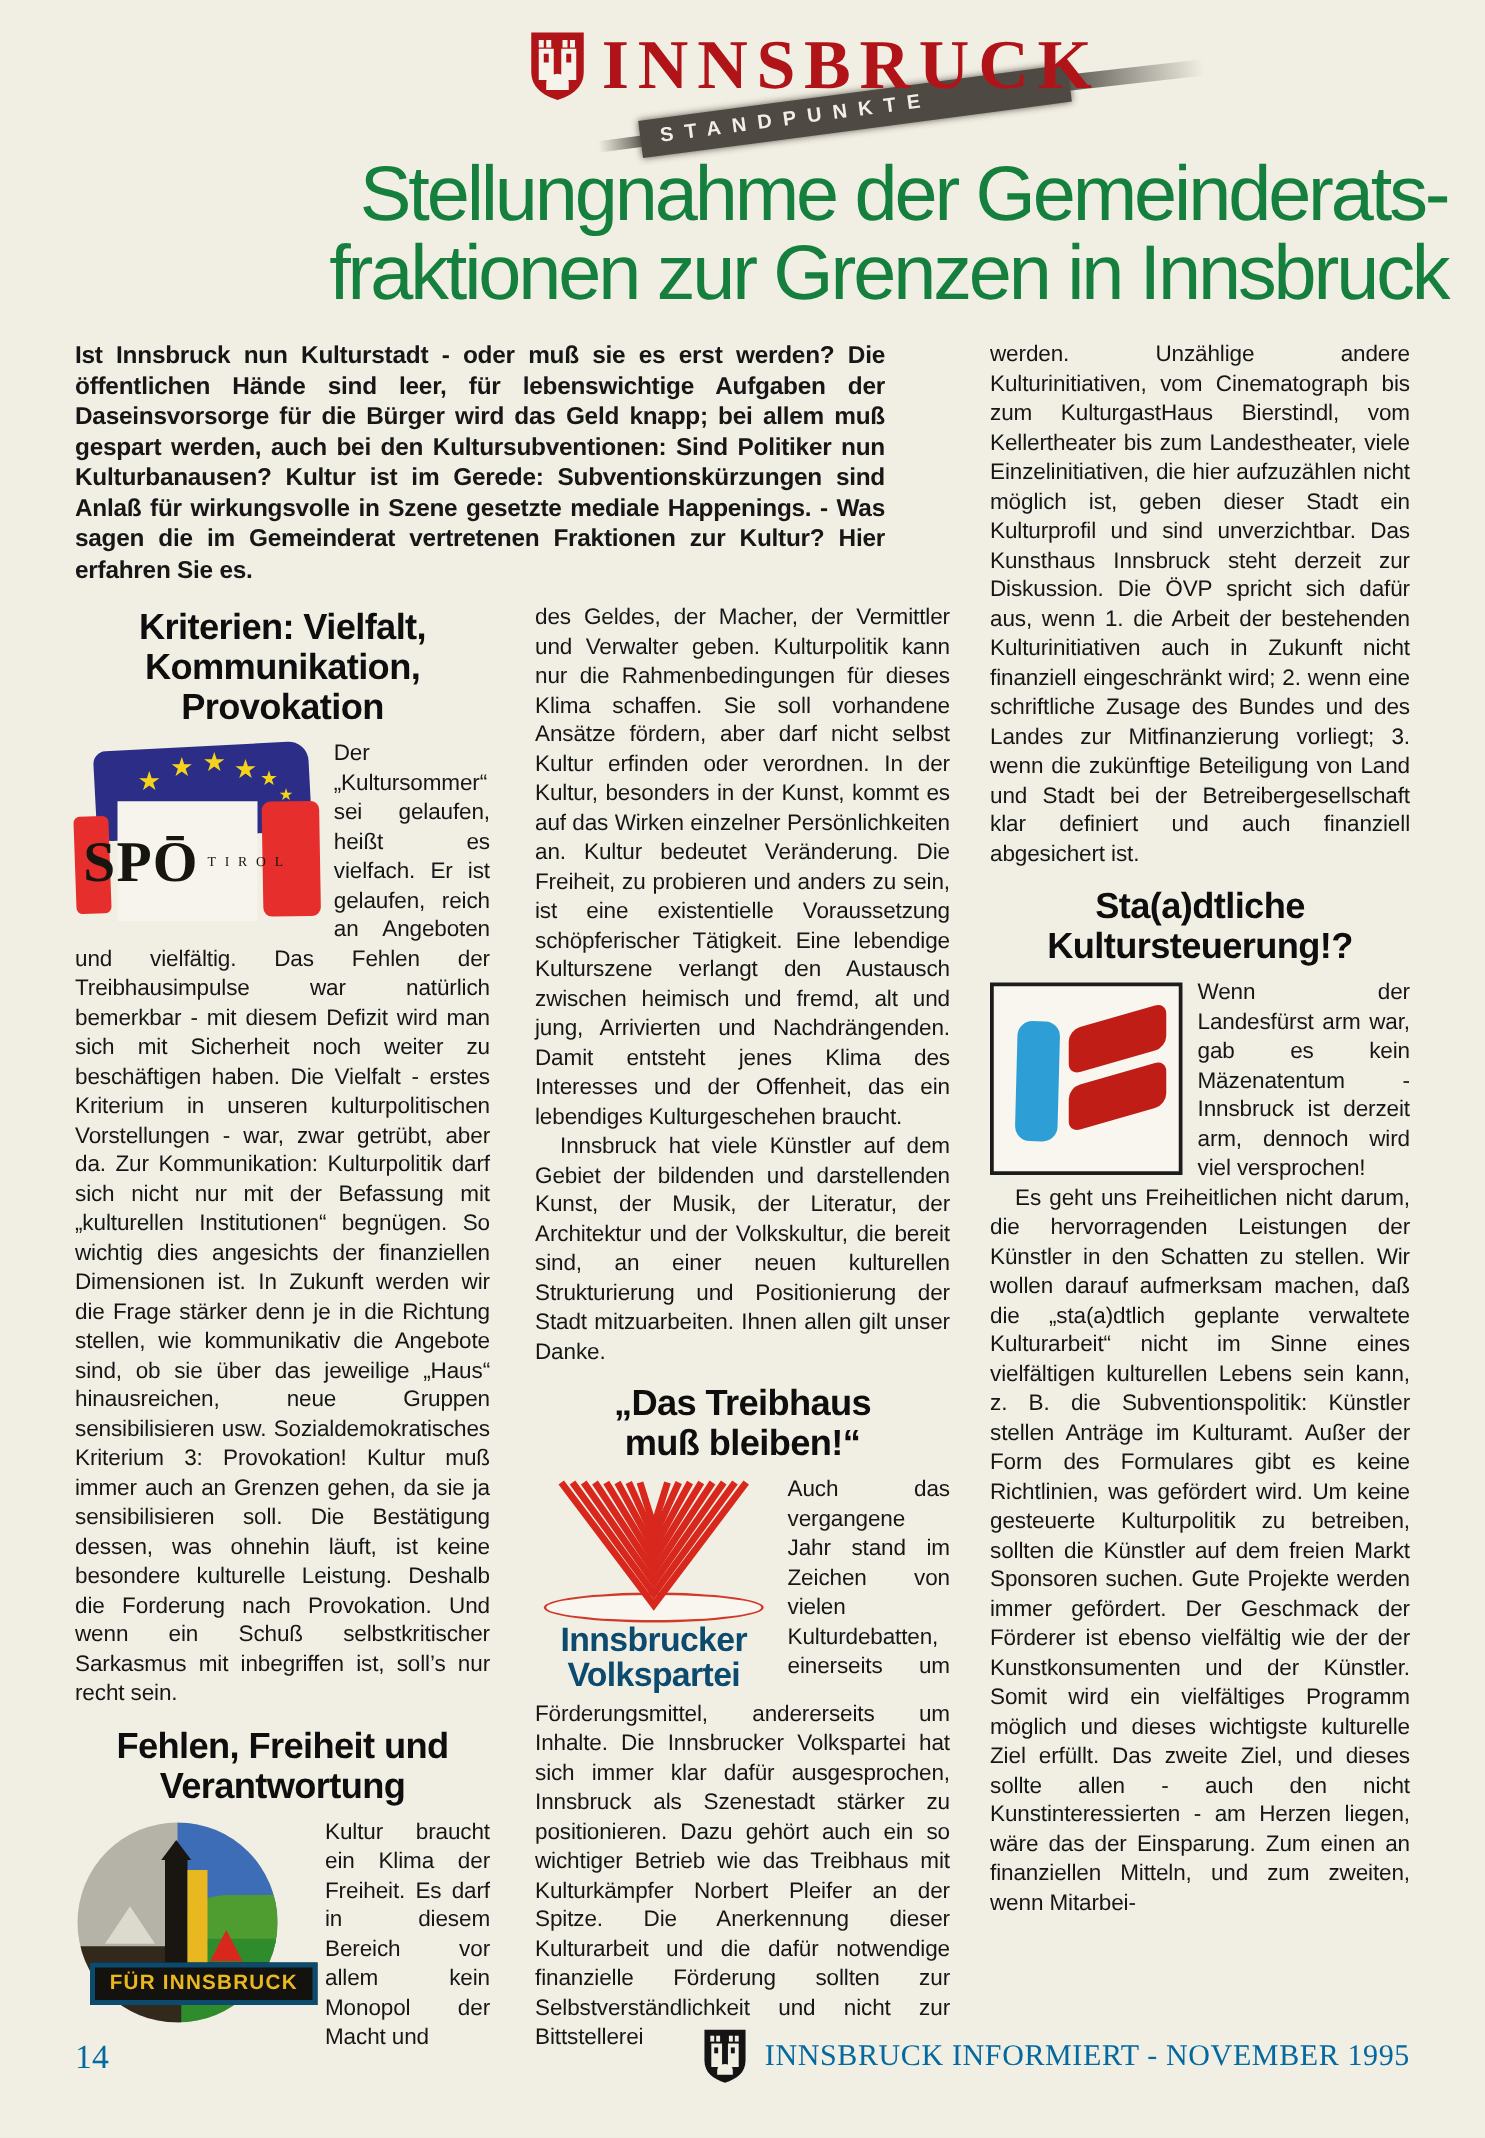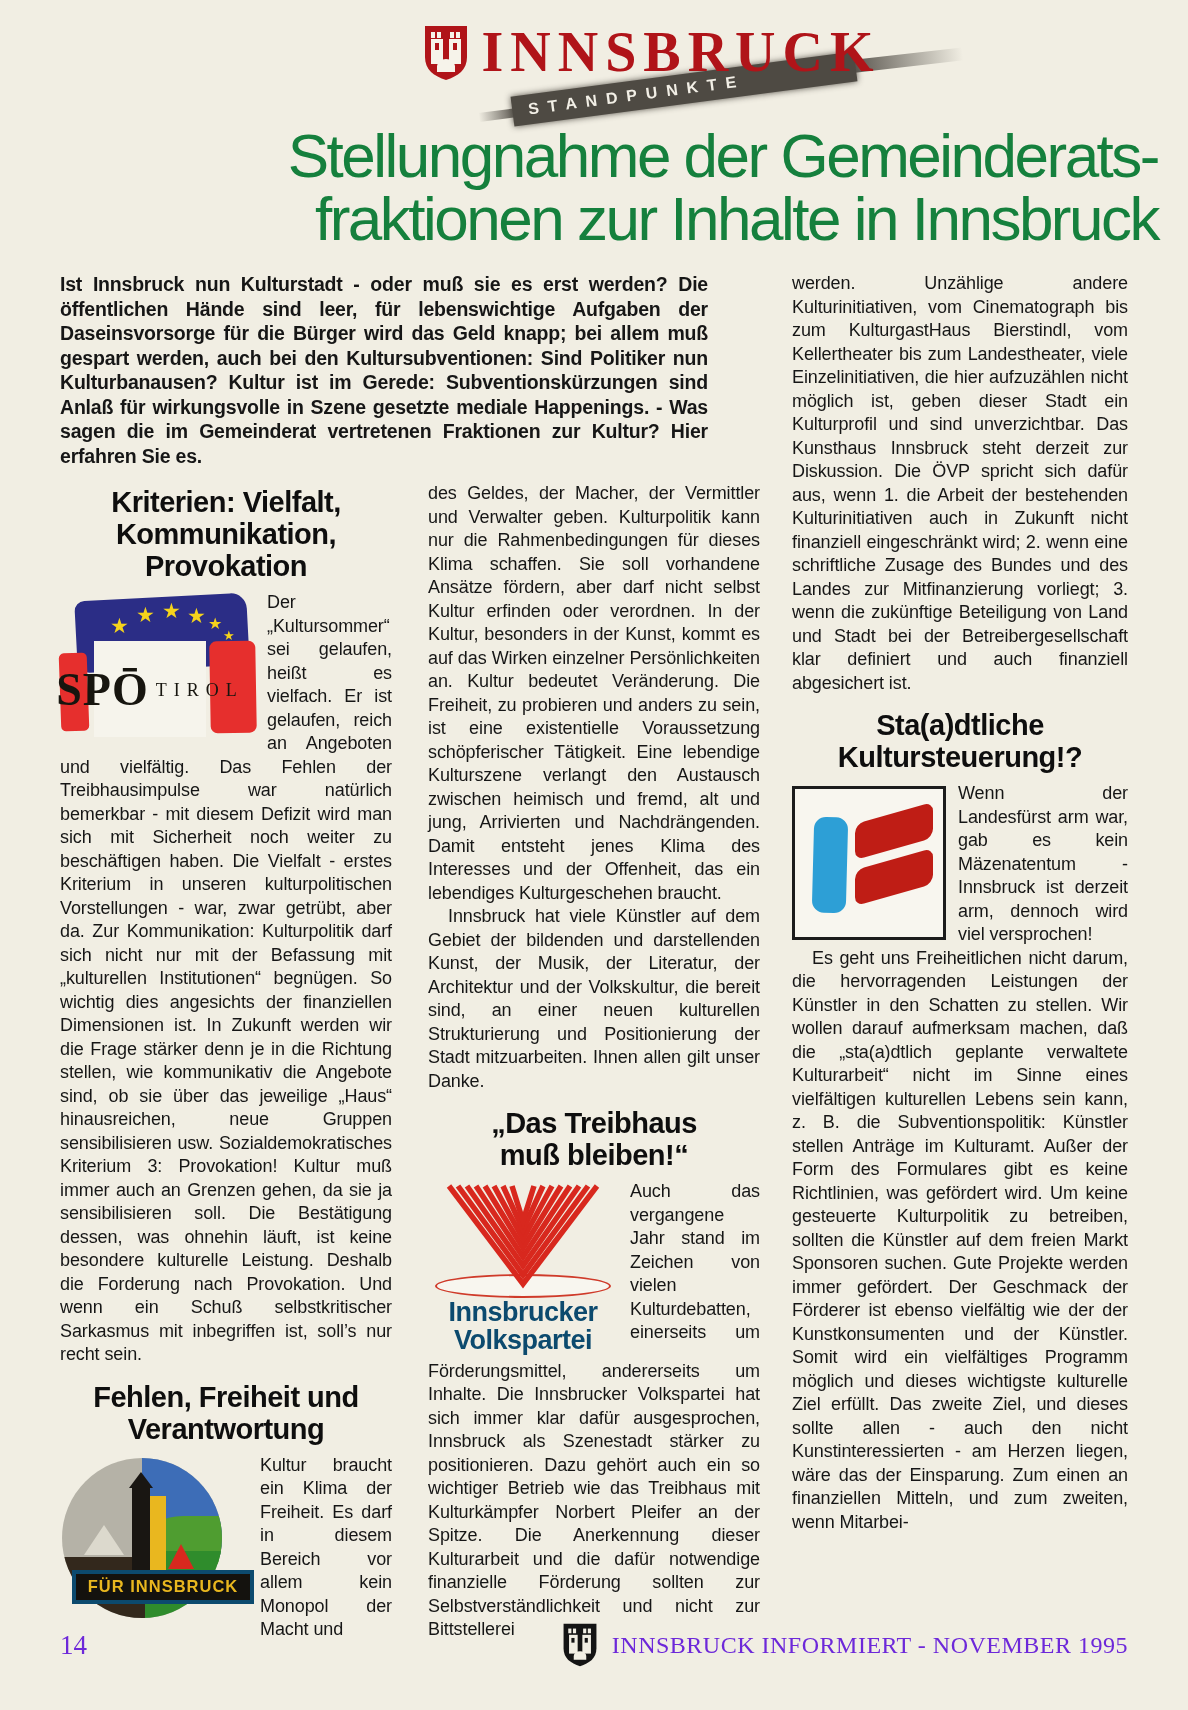--- a/index.html
+++ b/index.html
@@ -45,21 +45,21 @@
             border-radius:10px 16px 8px 12px;transform:rotate(-3deg);}
   .spo-star{position:absolute;color:#f5d31c;font-size:21px;line-height:1;z-index:2;}
   .spo-red-l{position:absolute;left:0;top:58px;width:28px;height:78px;background:#e62f2d;
              border-radius:5px;transform:rotate(-2deg);}
   .spo-red-r{position:absolute;left:150px;top:46px;width:46px;height:92px;background:#e62f2d;
              border-radius:7px;transform:rotate(-1deg);}
   .spo-white{position:absolute;left:34px;top:46px;width:112px;height:96px;background:#f6f4ec;
              display:flex;flex-direction:row;align-items:center;justify-content:center;z-index:3;}
   .spo-word{font-family:"Liberation Serif",serif;font-weight:bold;font-size:46px;line-height:.95;
             color:#17150f;letter-spacing:1px;}
-  .spo-region{font-family:"Liberation Serif",serif;font-size:18px;letter-spacing:7px;
+  .spo-region{font-family:"Liberation Serif",serif;font-size:11px;letter-spacing:7px;
               padding-left:7px;margin-top:3px;color:#17150f;}
   
   .fi-wrap{width:188px;height:172px;position:relative;}
   .fi-circle{position:absolute;left:2px;top:0;width:160px;height:160px;border-radius:50%;
              overflow:hidden;background:#b5b2a7;}
   .fi-sky{position:absolute;left:50%;top:0;width:50%;height:62%;background:#3d6db7;}
   .fi-green-tr{position:absolute;left:52%;top:36%;width:48%;height:30%;background:#4f9d30;
                border-radius:60% 0 0 60%;}
   .fi-green-br{position:absolute;left:50%;top:58%;width:50%;height:42%;background:#2f8c2c;}
   .fi-ground{position:absolute;left:0;top:62%;width:52%;height:38%;background:#33281c;}
@@ -85,21 +85,21 @@
   .fpo-wrap{width:148px;height:148px;border:3px solid #1c1c1c;background:#f8f6ef;
             position:relative;}
   .fpo-blue{position:absolute;left:18px;top:28px;width:34px;height:96px;background:#2d9fd6;
             border-radius:12px;transform:rotate(1.5deg);}
   .fpo-red1{position:absolute;left:60px;top:24px;width:78px;height:36px;background:#bf1d15;
             border-radius:9px;transform:skewY(-16deg);}
   .fpo-red2{position:absolute;left:60px;top:70px;width:78px;height:36px;background:#bf1d15;
             border-radius:9px;transform:skewY(-16deg);}
   
   .footer{position:absolute;left:60px;right:60px;bottom:42px;display:flex;align-items:center;
-          font-family:"Liberation Serif",serif;color:#6d28d9;}
+          font-family:"Liberation Serif",serif;color:#0369a1;}
   .pageno{font-size:27px;}
   .foot-right{margin-left:auto;display:flex;align-items:center;gap:14px;}
   .foot-text{font-size:24px;letter-spacing:0.5px;}
 </style>
 </head>
 <body>
 
 <div class="page">
 
   <header class="masthead">
@@ -118,21 +118,21 @@
         <rect x="12" y="19" width="4" height="7" fill="#b01419"></rect>
           <rect x="30" y="19" width="4" height="7" fill="#b01419"></rect>
         <path d="M14 48 h18 v-6 a9 7 0 0 0 -18 0 Z" fill="#f6f3ea"></path>
       </svg>
       <div class="mast-title">INNSBRUCK</div>
     </div>
   </header>
 
   <h1 class="headline">
     <span>Stellungnahme der Gemeinderats-</span>
-    <span>fraktionen zur Inhalte in Innsbruck</span>
+    <span>fraktionen zur Grenzen in Innsbruck</span>
   </h1>
 
   <div class="main">
     <div class="left-wrap">
 
       <p class="intro">Ist Innsbruck nun Kulturstadt - oder muß sie es erst werden? Die öffentlichen Hände sind leer, für lebenswichtige Aufgaben der Daseinsvorsorge für die Bürger wird das Geld knapp; bei allem muß gespart werden, auch bei den Kultursubventionen: Sind Politiker nun Kulturbanausen? Kultur ist im Gerede: Subventionskürzungen sind Anlaß für wirkungsvolle in Szene gesetzte mediale Happenings. - Was sagen die im Gemeinderat vertretenen Fraktionen zur Kultur? Hier erfahren Sie es.</p>
 
       <div class="two-cols">
 
         <div class="col">

